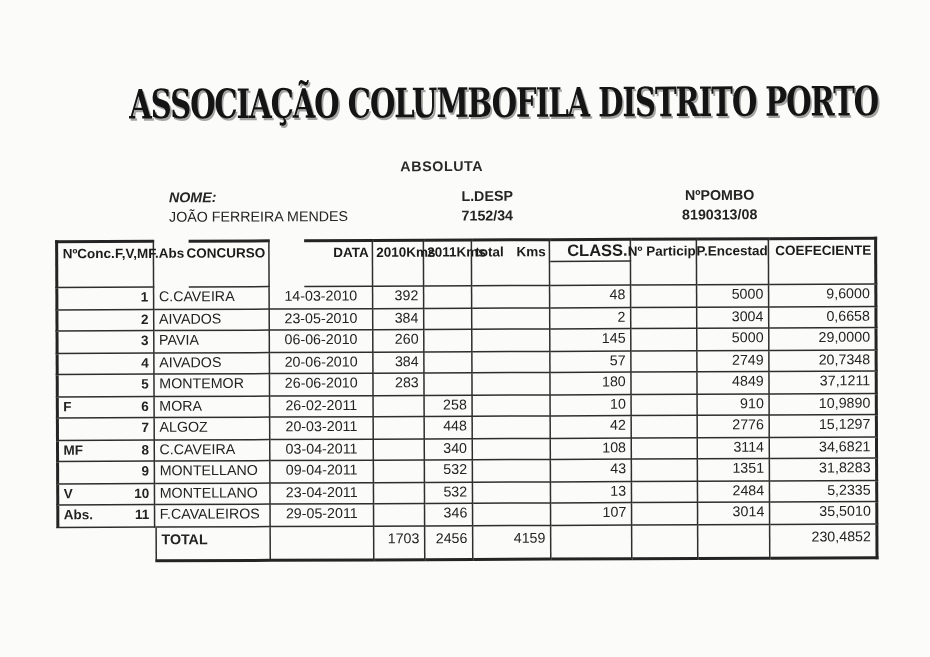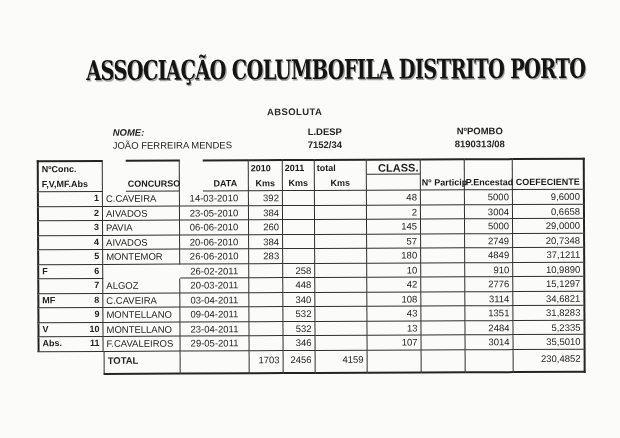--- a/index.html
+++ b/index.html
@@ -51,21 +51,21 @@
   .c1{grid-column:1}.c2{grid-column:2}.c3{grid-column:3}.c4{grid-column:4}.c5{grid-column:5}
   .c6{grid-column:6}.c7{grid-column:7}.c8{grid-column:8}.c9{grid-column:9}.c10{grid-column:10}
   .r1{grid-row:3}.r2{grid-row:4}.r3{grid-row:5}.r4{grid-row:6}.r5{grid-row:7}.r6{grid-row:8}
   .r7{grid-row:9}.r8{grid-row:10}.r9{grid-row:11}.r10{grid-row:12}.r11{grid-row:13}.rt{grid-row:14}
 
   
   .hc{
     grid-row:1 / 3;
     border-top:2px solid #242424;
     font-size:9px;font-weight:bold;
-    display:flex;flex-direction:column;justify-content:flex-end;
+    display:flex;flex-direction:row;justify-content:flex-end;
     padding:1px 2px 1px 2px;line-height:12px;color:#1b1b1b;
   }
   .hc.c1{border-left:2px solid #242424;justify-content:space-between;padding-left:3px;text-align:left;}
   .hc.c2,.hc.c3{text-align:center;margin-left:23px;}
   .hc.c4 .ht,.hc.c5 .ht{text-align:left;}
   .hc.c6 .ht{text-align:left;}
   .hb{text-align:center;}
   .hc.c4,.hc.c5,.hc.c6{justify-content:space-between;}
   .h7a{grid-row:1;grid-column:7;border-top:2px solid #242424;
        font-size:11px;font-weight:bold;display:flex;align-items:center;justify-content:center;padding-left:10px;}
@@ -198,20 +198,21 @@
     <div class="cell dc c6 r5 num"></div>
     <div class="cell dc c7 r5 num">180</div>
     <div class="cell dc c8 r5 num"></div>
     <div class="cell dc c9 r5 num">4849</div>
     <div class="cell dc c10 r5 num">37,1211</div>
 
     <div class="cell dc c1 r6">
         <span>F</span>
         <span>6</span>
       </div>
+    <div class="cell dc c2 r6">MORA</div>
     <div class="cell dc c3 r6">26-02-2011</div>
     <div class="cell dc c4 r6 num"></div>
     <div class="cell dc c5 r6 num">258</div>
     <div class="cell dc c6 r6 num"></div>
     <div class="cell dc c7 r6 num">10</div>
     <div class="cell dc c8 r6 num"></div>
     <div class="cell dc c9 r6 num">910</div>
     <div class="cell dc c10 r6 num">10,9890</div>
 
     <div class="cell dc c1 r7">

